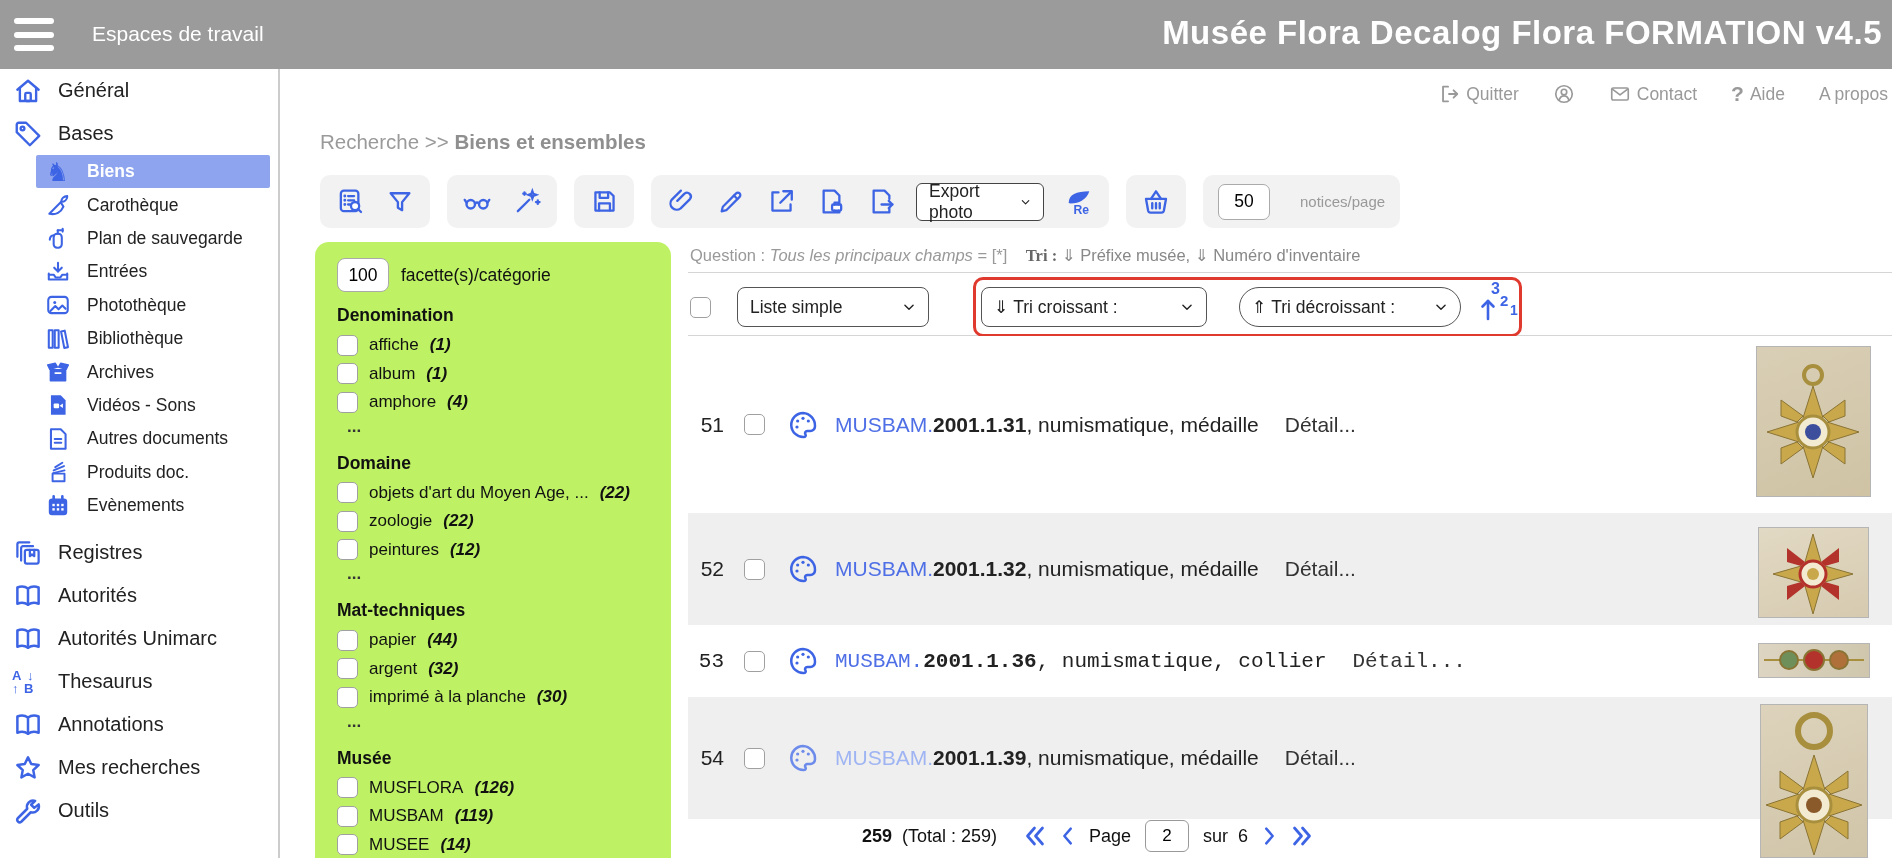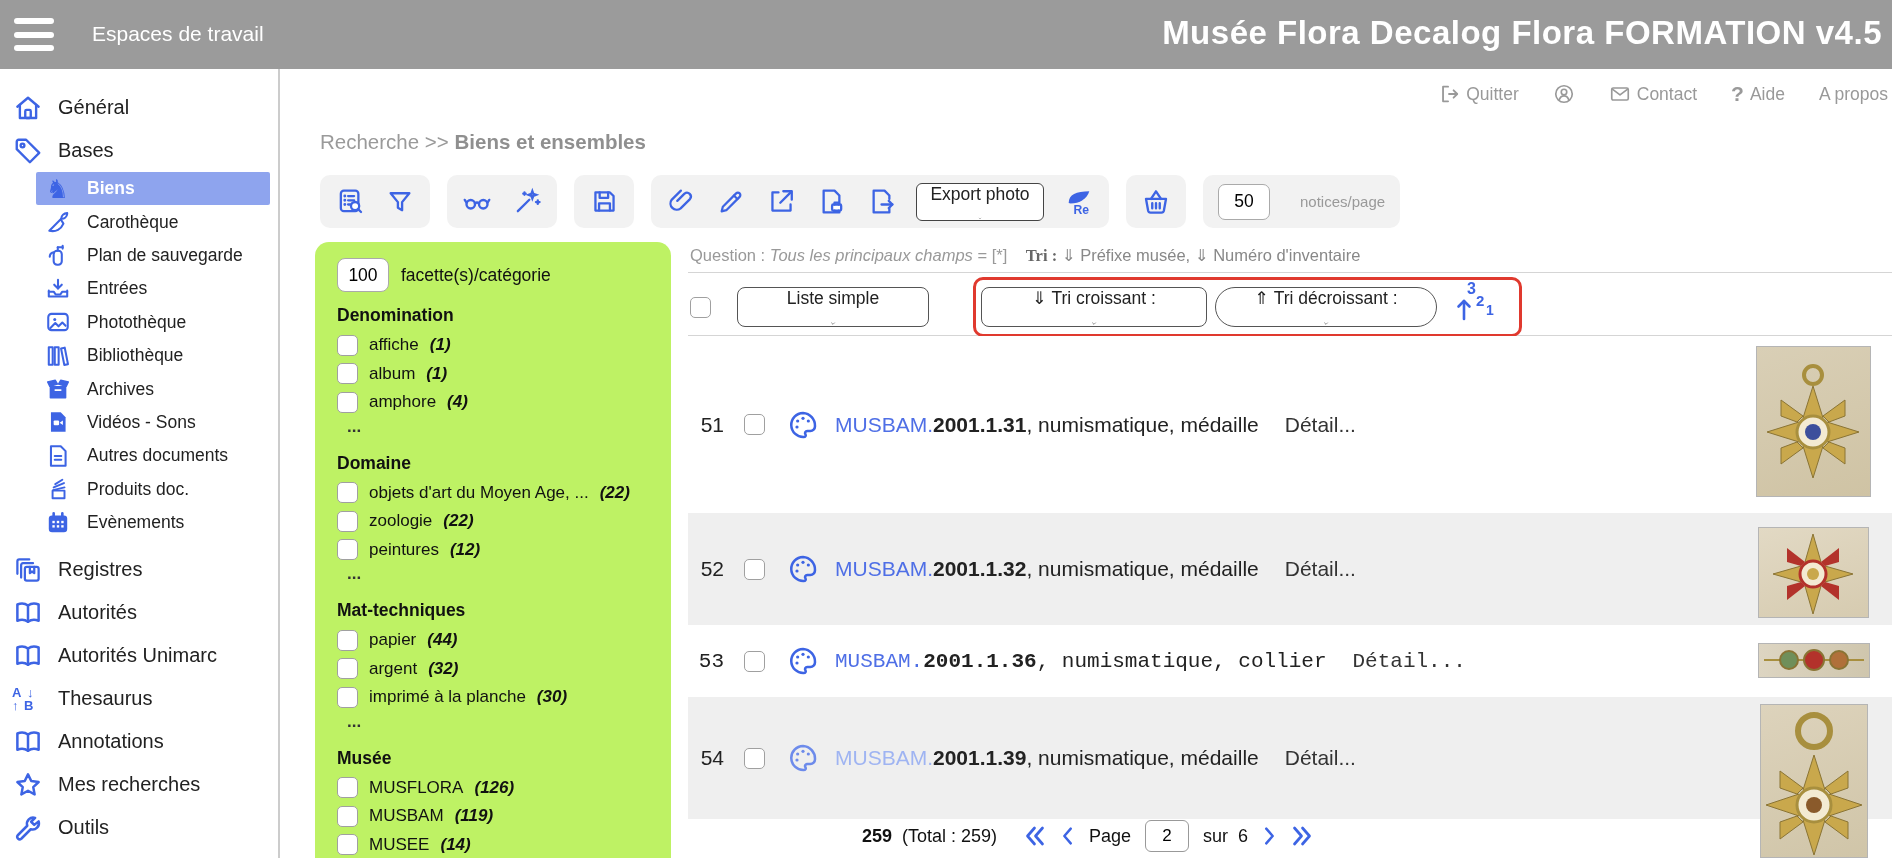--- a/index.html
+++ b/index.html
@@ -12,21 +12,21 @@
     display:flex; align-items:center; }
   .hamburger { position:absolute; left:14px; top:18px; width:44px; height:33px; cursor:pointer;
     display:flex; flex-direction:column; justify-content:space-between; }
   .hamburger span { display:block; width:40px; height:6px; background:#fff; border-radius:3px; }
   .ws-label { position:absolute; left:92px; top:22px; color:#fff; font-size:21px; }
   .app-title { position:absolute; right:10px; top:14px; color:#fff; font-size:33px; font-weight:bold;
     letter-spacing:0.5px; white-space:nowrap; }
 
   
   .sidebar { position:absolute; left:0; top:69px; width:280px; height:789px; background:#fff;
-    border-right:2px solid #ccc; padding-top:17px; overflow:hidden; }
+    border-right:2px solid #ccc; overflow:hidden; }
   .nav { display:flex; align-items:center; cursor:pointer; white-space:nowrap; }
   .nav .ic { display:inline-flex; align-items:center; justify-content:center; flex:0 0 auto; }
   .l1 { height:43px; font-size:20px; padding-left:12px; gap:14px; }
   .l1 .ic { width:32px; height:32px; }
   .l2 { height:33.4px; font-size:17.5px; margin-left:36px; padding-left:8px; gap:16px; }
   .l2 .ic { width:27px; height:27px; }
   .l2.sel { background:#8EA4EE; margin-right:8px; border-radius:2px; color:#fff; font-weight:bold; }
   .mt8 { margin-top:9px; }
   .knight { font-size:26px; color:#3D64E4; line-height:1; font-family:"DejaVu Sans",sans-serif; }
   .th-ic { display:flex; flex-direction:column; line-height:1; font-weight:bold; color:#3D64E4;
@@ -42,21 +42,21 @@
   
   .breadcrumb { position:absolute; left:320px; top:130px; font-size:20.5px; color:#9a9a9a; }
   .breadcrumb b { color:#8f8f8f; }
 
   
   .toolbar { position:absolute; left:320px; top:175px; display:flex; gap:17px; align-items:center; }
   .tgroup { background:#F2F2F2; border-radius:10px; height:53px; display:flex; align-items:center;
     gap:20px; padding:0 15px; }
   .tbtn { width:30px; height:30px; display:inline-flex; align-items:center; justify-content:center; cursor:pointer; }
   .sel-box { background:#fff; border:1.5px solid #444; border-radius:6px; height:38px; display:flex;
-    align-items:center; justify-content:space-between; padding:0 12px; font-size:17.5px; cursor:pointer; gap:12px;flex-direction:column; }
+    align-items:center; justify-content:space-between; padding:0 12px; font-size:17.5px; cursor:pointer; gap:12px; }
   .export-sel { width:128px; }
   .notice-in { width:52px; height:36px; border:1.5px solid #aaa; border-radius:7px; font-size:17.5px;
     text-align:center; background:#fff; font-family:inherit; }
   .notice-lb { color:#999; font-size:15px; margin-left:10px; }
 
   
   .facets { position:absolute; left:315px; top:242px; width:356px; height:616px; background:#bef264;
     border-radius:14px 14px 0 0; padding:16px 10px 0 22px; overflow:hidden; }
   .fcount { display:flex; align-items:center; gap:12px; margin-bottom:10px; }
   .fcount input { width:52px; height:34px; border:1.5px solid #aaa; border-radius:8px; text-align:center;
@@ -76,21 +76,21 @@
   .queryline .qsv { color:#888; }
 
   .divider { position:absolute; left:688px; right:0; height:0; border-top:1.5px solid #d5d5d5; }
   .d1 { top:272px; } .d2 { top:335px; }
 
   
   .sortrow { position:absolute; left:690px; top:287px; height:40px; display:flex; align-items:center; }
   .sortrow .cb { margin-right:26px; }
   .view-sel { width:192px; height:40px; border-radius:8px; border:1.5px solid #555; }
   .asc-sel { width:226px; height:40px; border-radius:8px; border:1.5px solid #555; margin-left:52px; }
-  .desc-sel { width:222px; height:40px; border-radius:20px; border:1.5px solid #555; margin-left:8px; }
+  .desc-sel { width:222px; height:40px; border-radius:20px; border:1.5px solid #555; margin-left:32px; }
   .redbox { position:absolute; left:973px; top:277px; width:549px; height:60px; border:3px solid #E0392E;
     border-radius:10px; pointer-events:none; }
   .sort321 { position:relative; width:42px; height:46px; margin-left:18px; color:#3D64E4; font-weight:bold;
     cursor:pointer; }
   .sort321 .d3 { position:absolute; left:12px; top:-4px; font-size:16px; }
   .sort321 .d2 { position:absolute; left:21px; top:8px; font-size:15px; }
   .sort321 .d1 { position:absolute; left:31px; top:18px; font-size:14px; }
   .sort321 svg { position:absolute; left:0; top:4px; }
 
   

